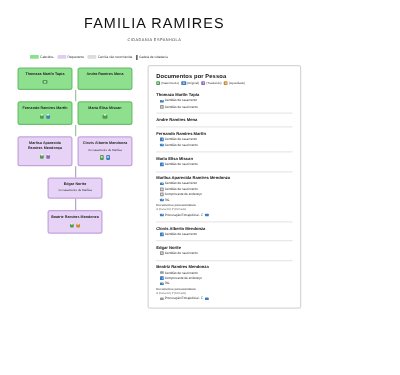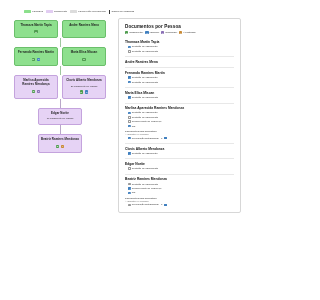--- a/index.html
+++ b/index.html
@@ -111,20 +111,24 @@
   }
   .sig-head { font-size: 2.3px; color: #666; margin-top: 2.5px; font-weight: 700; }
   .sig-legend { font-size: 2.2px; color: #666; margin-top: 1px; }
   .flag { display: inline-block; width: 3px; height: 2.2px; background: #3f7fbf; border-radius: 0.3px; }
 </style>
 </head>
 <body>
 
 <div class="page">
 
+  <div class="header">
+    <div class="title">FAMILIA RAMIRES</div>
+    <div class="subtitle">CIDADANIA ESPANHOLA</div>
+  </div>
 
   <div class="legend" id="tree-legend">
       <div class="legend-item">
         <span class="sw green"></span>
         <span>Falecidos</span>
       </div>
       <div class="legend-item">
         <span class="sw purple"></span>
         <span>Requerente</span>
       </div>

